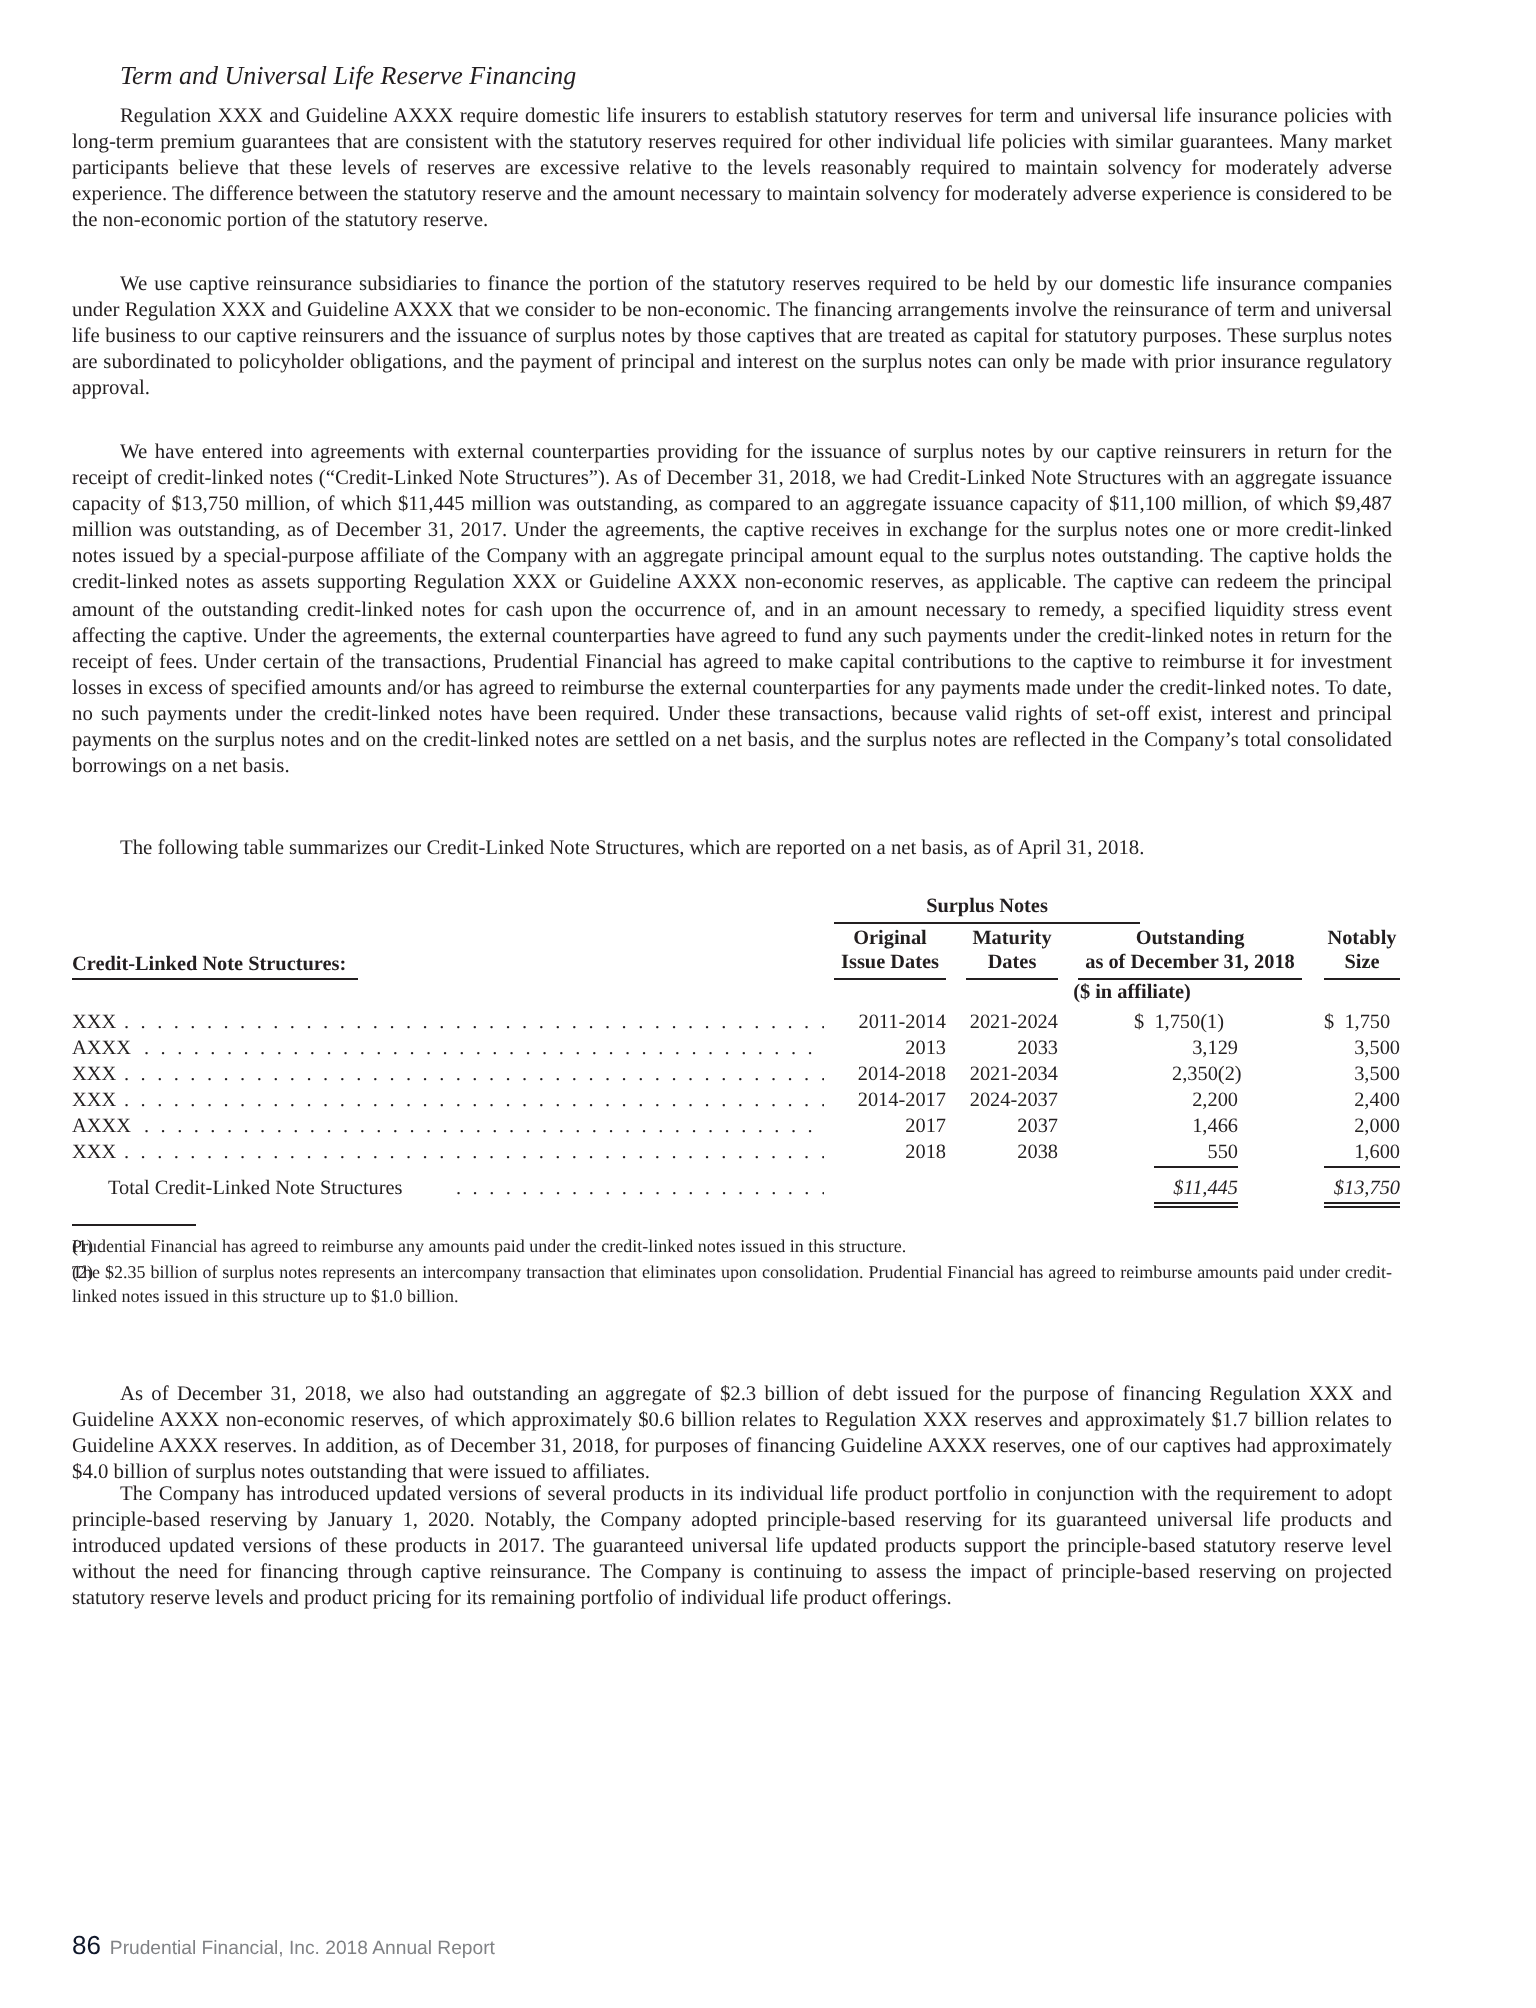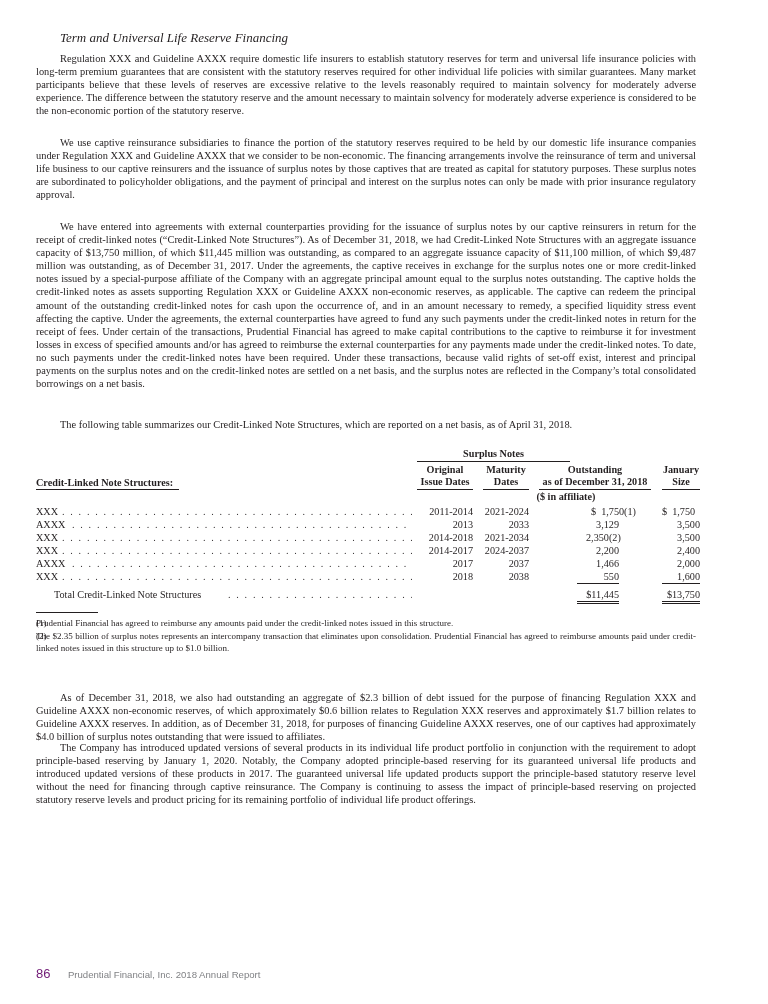--- a/index.html
+++ b/index.html
@@ -14,23 +14,23 @@
   .center { text-align: center; }
   .right { text-align: right; }
   .uline { border-bottom: 1px solid #231f20; }
   .row { position: absolute; left: 0; width: 664px; height: 13px; line-height: 13px; }
   .dots { position: absolute; overflow: hidden; white-space: nowrap; letter-spacing: 1.6px; color: #231f20; }
   .footnote-rule { position: absolute; left: 36px; top: 612px; width: 62px; border-top: 1px solid #231f20; }
   .footnote { position: absolute; left: 36px; width: 660px; font-size: 9px; line-height: 11.5px; text-align: justify; }
   .footnote .num { position: absolute; left: 0; }
   .footnote .txt { display: block; }
   .footer { position: absolute; left: 36px; top: 964px; font-family: "Liberation Sans", "DejaVu Sans", sans-serif; }
-  .footer .pg { font-size: 13px; color: #701a75; }
-  .footer .rpt { font-size: 9.6px; color: #808285; margin-left: 13px; }
-  .dbl { border-bottom: 3px double #231f20; }
+  .footer .pg { font-size: 13px; color: #0f172a; }
+  .footer .rpt { font-size: 9.6px; color: #808285; margin-left: 0; }
+  .dbl { border-bottom: 3px double #231f20; font-style: italic; }
 </style>
 </head>
 <body>
 
 <div>
 
   <div class="section-title">Term and Universal Life Reserve Financing</div>
 
   <div class="para" style="top:52px;font-family:Liberation Serif, serif;">
     <p class="body">Regulation XXX and Guideline AXXX require domestic life insurers to establish statutory reserves for term and universal life insurance policies with long-term premium guarantees that are consistent with the statutory reserves required for other individual life policies with similar guarantees. Many market participants believe that these levels of reserves are excessive relative to the levels reasonably required to maintain solvency for moderately adverse experience. The difference between the statutory reserve and the amount necessary to maintain solvency for moderately adverse experience is considered to be the non-economic portion of the statutory reserve.</p>
@@ -57,32 +57,32 @@
     </div>
     <div class="abs hdr-b center uline" style="left:447px; top:18px; width:46px; line-height:12px; padding-bottom:1px;">
       <div>Maturity</div>
       <div>Dates</div>
     </div>
     <div class="abs hdr-b center uline" style="left:503px; top:18px; width:112px; line-height:12px; padding-bottom:1px;">
       <div>Outstanding</div>
       <div>as of December 31, 2018</div>
     </div>
     <div class="abs hdr-b center uline" style="left:626px; top:18px; width:38px; line-height:12px; padding-bottom:1px;">
-      <div>January</div>
+      <div>Notably</div>
       <div>Size</div>
     </div>
 
     <div class="abs hdr-b center" style="left:470px; top:45px; width:120px;">($ in affiliate)</div>
 
     <div class="row" style="top:59px;">
       <span class="abs" style="left:0;">XXX</span>
       <span class="dots" style="left:26px; width:350px;">. . . . . . . . . . . . . . . . . . . . . . . . . . . . . . . . . . . . . . . . . . . . . . . . . . . . . . . . . . . . . . . . . . . . . . . . . . .</span>
       <span class="abs right" style="left:381px; width:56px;">2011-2014</span>
       <span class="abs right" style="left:447px; width:46px;">2021-2024</span>
-      <span class="abs" style="left:555px; width:80px; white-space:pre;">$  1,750(1)</span>
+      <span class="abs" style="left:531px; width:80px; white-space:pre;">$  1,750(1)</span>
       <span class="abs" style="left:626px; width:38px; white-space:pre;">$  1,750</span>
     </div>
     <div class="row" style="top:72px;">
       <span class="abs" style="left:0;">AXXX</span>
       <span class="dots" style="left:36px; width:340px;">. . . . . . . . . . . . . . . . . . . . . . . . . . . . . . . . . . . . . . . . . . . . . . . . . . . . . . . . . . . . . . . . . . . . . . . . . .</span>
       <span class="abs right" style="left:381px; width:56px;">2013</span>
       <span class="abs right" style="left:447px; width:46px;">2033</span>
       <span class="abs right" style="left:530px; width:53px;">3,129</span>
       <span class="abs right" style="left:620px; width:44px;">3,500</span>
     </div>

